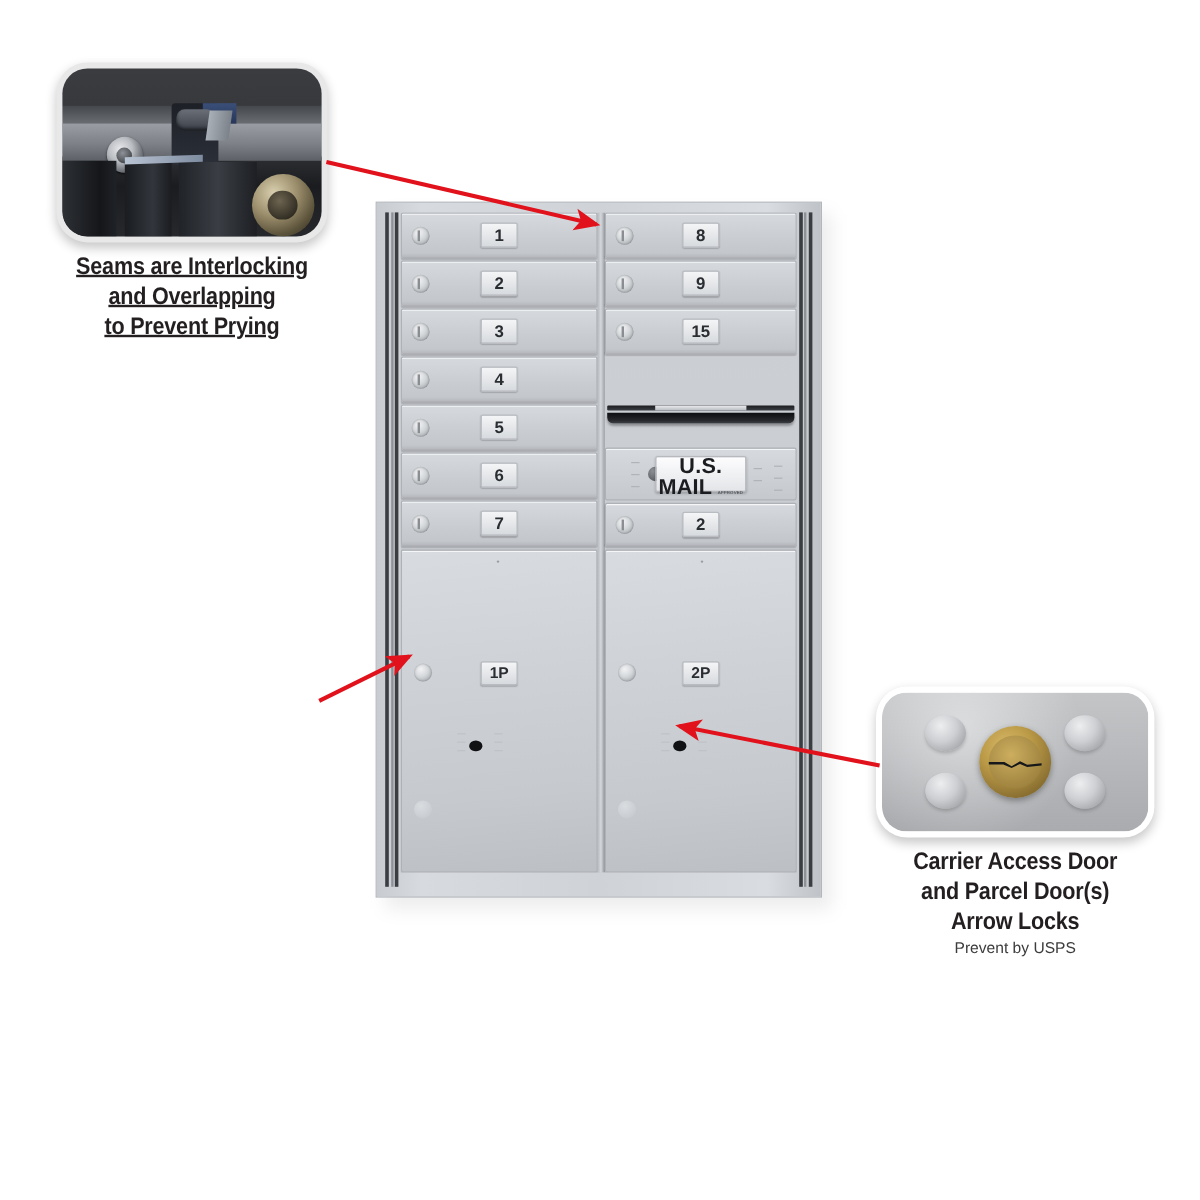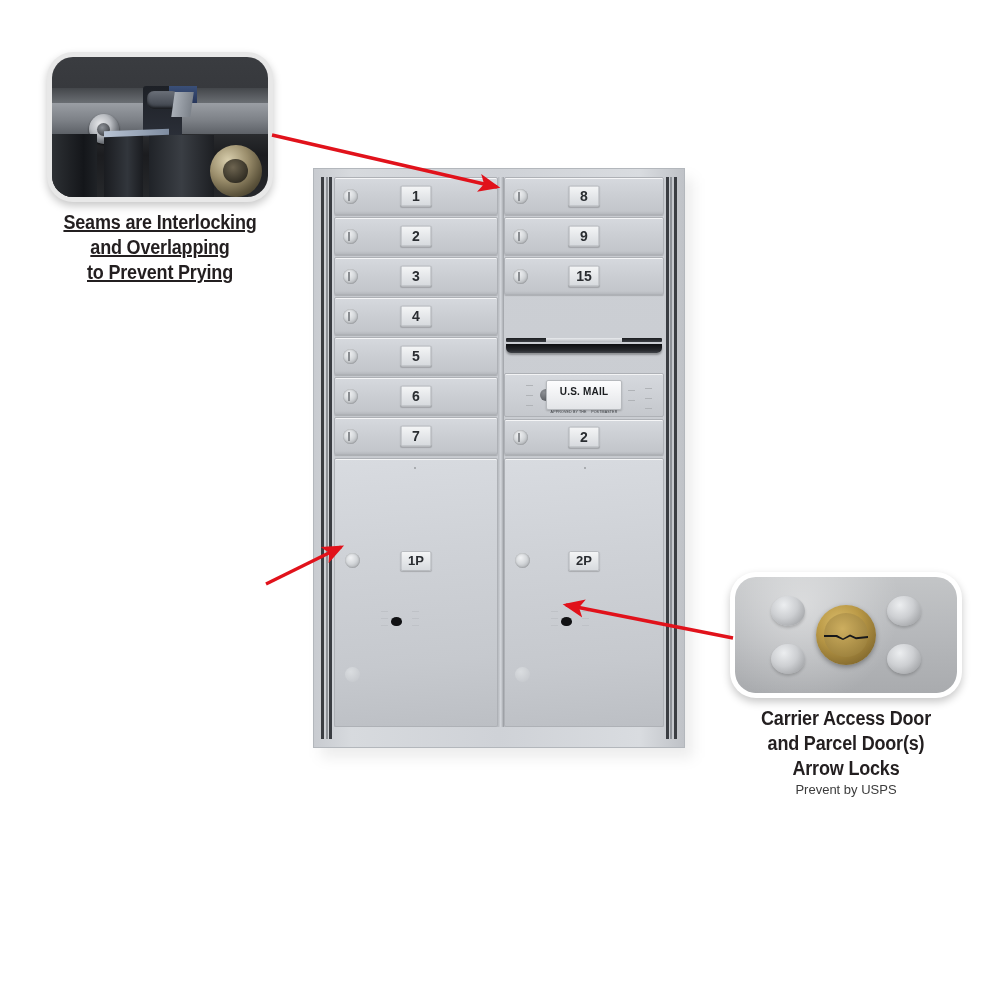--- a/index.html
+++ b/index.html
@@ -197,21 +197,21 @@
     border:1px solid #aeb1b6;border-radius:2px;box-sizing:border-box;
     box-shadow:inset 0 1px 0 rgba(255,255,255,.7);
   }
   .usmail{
     position:absolute;left:50%;top:50%;transform:translate(-50%,-50%);
     width:74px;height:28px;
     background:linear-gradient(180deg,#fdfdfe,#e3e5e8);
     border:1px solid #b6b9bd;border-radius:2px;
     text-align:center;box-shadow:0 1px 2px rgba(0,0,0,.2);
   }
-  .usmail .l1{font-size:10px;font-weight:bold;color:#1b1d20;line-height:14px;margin-top:1px;
+  .usmail .l1{font-size:18px;font-weight:bold;color:#1b1d20;line-height:14px;margin-top:1px;
     letter-spacing:.2px;}
   .usmail .l2{font-size:3.6px;color:#33363a;line-height:4.6px;letter-spacing:.15px;}
   .usmail .l3{font-size:3.6px;color:#33363a;line-height:4.6px;letter-spacing:.15px;}
   .cdial{position:absolute;left:22%;top:50%;width:12px;height:12px;margin-top:-6px;border-radius:50%;
     background:radial-gradient(circle at 36% 30%,#8d9095,#4c4f54);}
   .vent{position:absolute;width:7px;height:1px;background:#b0b3b7;}
 
   
   .parcel{
     position:absolute;

